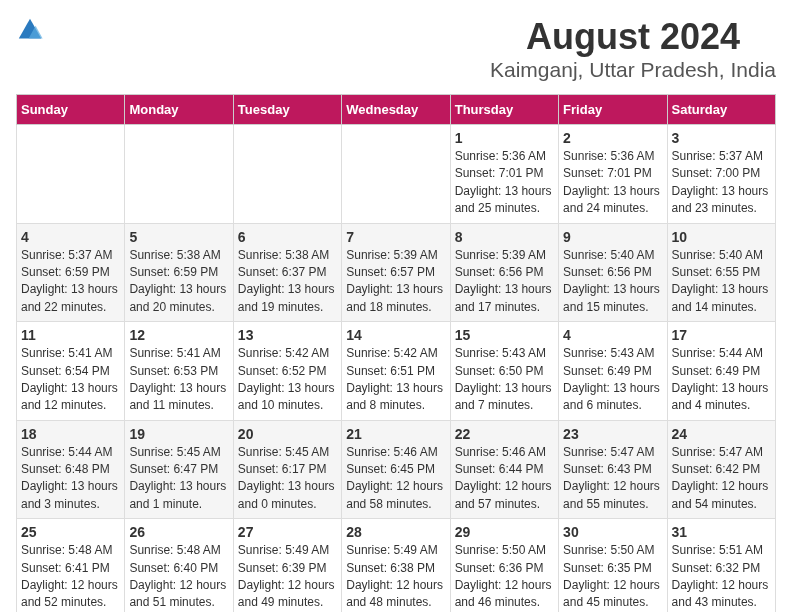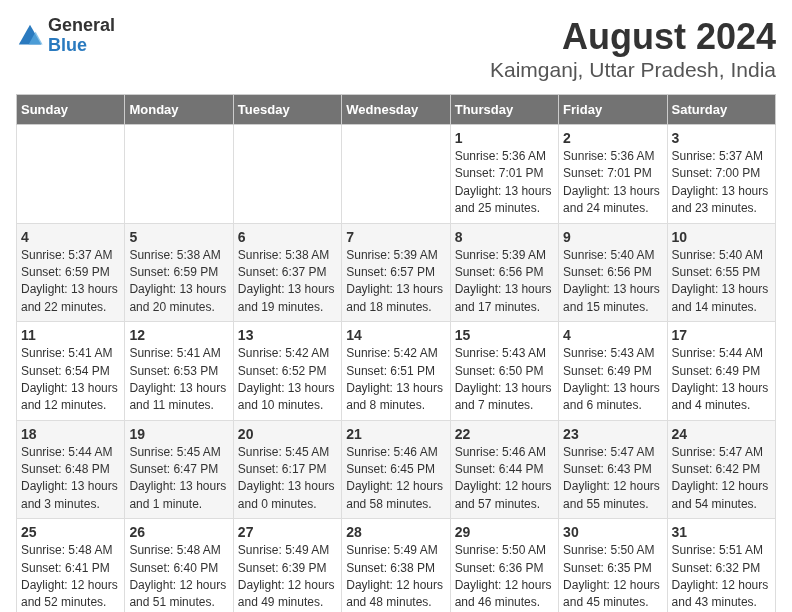--- a/index.html
+++ b/index.html
@@ -40,32 +40,33 @@
       height: 28px;
       margin-right: 4px;
     }
     .title-section {
       text-align: right;
     }
     .month-title {
       font-size: 36px;
       font-weight: bold;
       color: #333;
+      text-align: center;
     }
     .location-title {
       font-size: 21px;
       color: #555;
     }
     table {
       width: 100%;
       border-collapse: collapse;
       table-layout: fixed;
     }
     thead tr th {
-      background: #737373;
+      background: #be185d;
       color: #fff;
       font-size: 13px;
       font-weight: bold;
       padding: 7px 4px;
       text-align: left;
       border: 1px solid #ccc;
     }
     tbody tr td {
       vertical-align: top;
       padding: 5px 4px;
@@ -98,24 +99,20 @@
   </style>
 </head>
 <body>
 
 <div class="header-section">
   <div class="logo">
     <svg class="logo-icon" viewBox="0 0 40 40">
       <polygon points="20,4 36,32 4,32" fill="#2a7abf"></polygon>
       <polygon points="28,14 38,32 18,32" fill="#5aabdf" opacity="0.7"></polygon>
     </svg>
-    <div class="logo-text">
-      <span class="logo-general">General</span>
-      <span class="logo-blue">Blue</span>
-    </div>
   </div>
   <div class="title-section">
     <div class="month-title">August 2024</div>
     <div class="location-title">Kaimganj, Uttar Pradesh, India</div>
   </div>
 </div>
 
 <table>
   <thead>
     <tr id="header-row">

